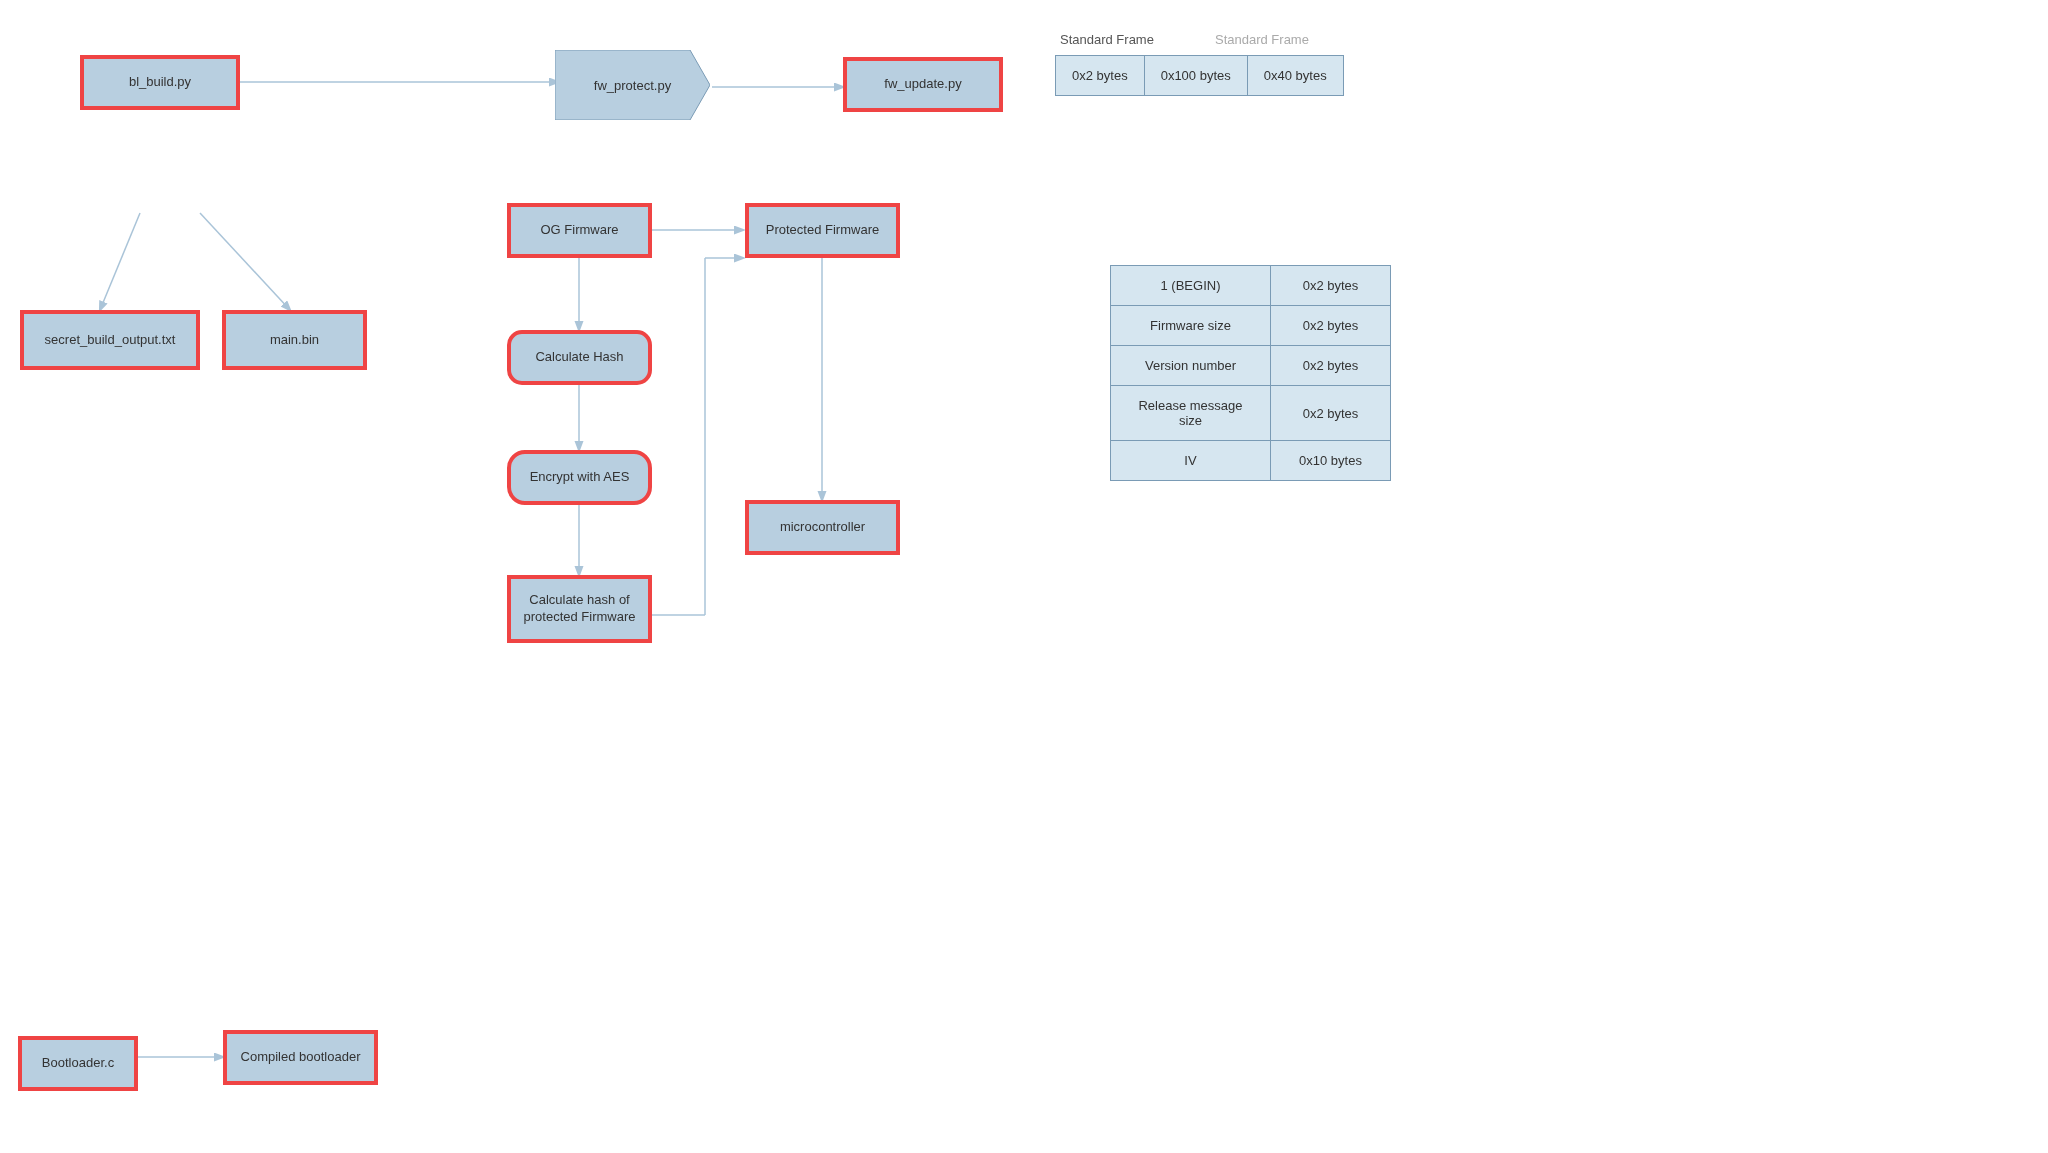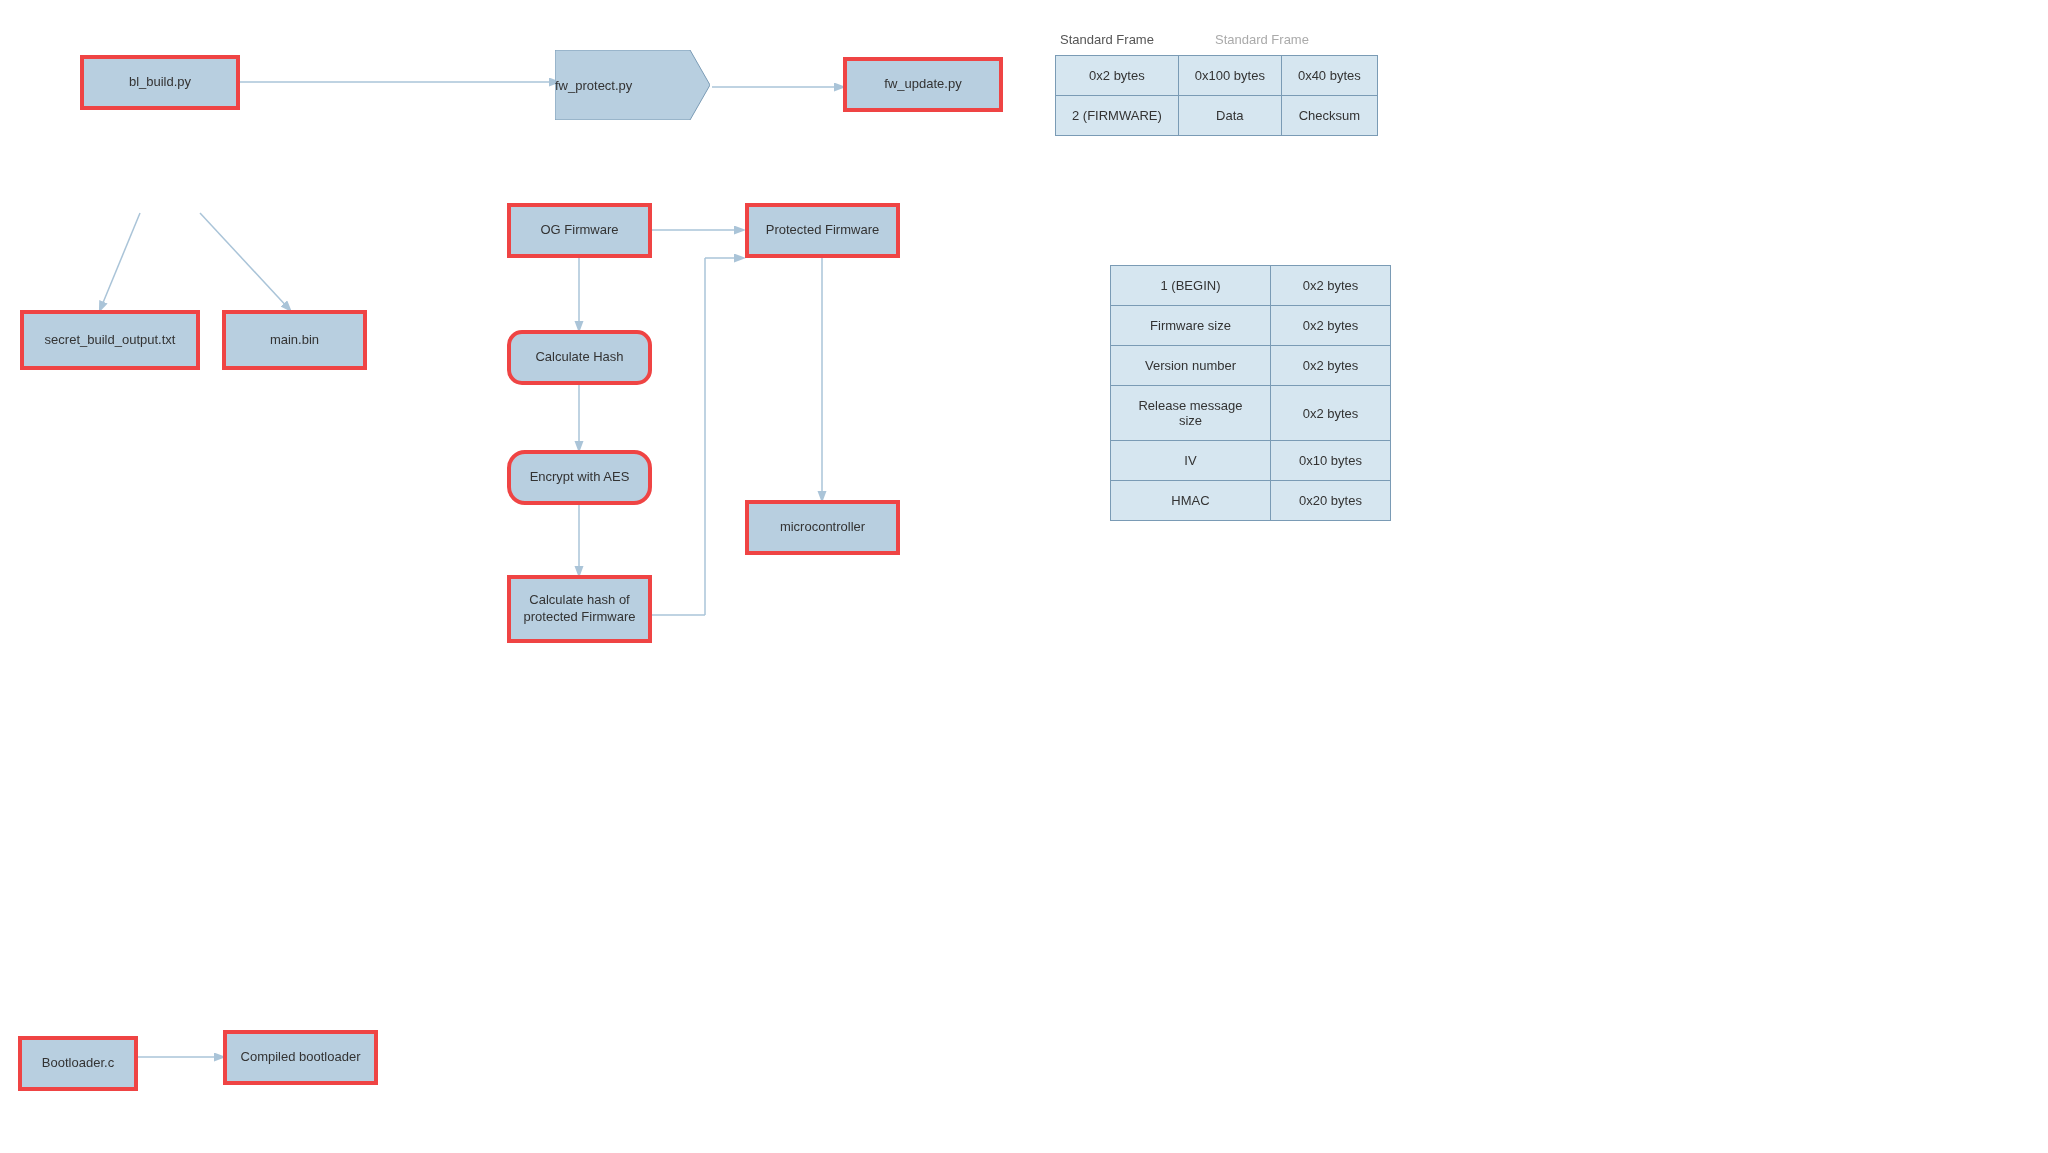--- a/index.html
+++ b/index.html
@@ -26,20 +26,21 @@
       align-items: center;
       justify-content: center;
       text-align: center;
       padding: 8px;
       line-height: 1.3;
     }
     .pentagon {
       position: absolute;
       display: flex;
       align-items: center;
+      justify-content: center;
       text-align: center;
     }
     .pentagon svg {
       position: absolute;
       top: 0; left: 0;
       width: 100%;
       height: 100%;
     }
     .pentagon span {
       position: relative;
@@ -176,25 +177,20 @@
   </div>
 
   <div class="table-container" style="left:1055px;top:55px;">
     <table>
       <tbody>
           <tr>
         <td>0x2 bytes</td>
         <td>0x100 bytes</td>
         <td>0x40 bytes</td>
       </tr>
-      <tr>
-        <td>2 (FIRMWARE)</td>
-        <td>Data</td>
-        <td>Checksum</td>
-      </tr>
     </tbody>
       </table>
   </div>
 
   <div class="table-container" style="left:1110px;top:265px;">
     <table>
       <tbody>
           <tr>
         <td style="width:160px;">1 (BEGIN)</td>
         <td style="width:120px;">0x2 bytes</td>
@@ -208,21 +204,17 @@
         <td>0x2 bytes</td>
       </tr>
       <tr>
         <td>Release message<br>size</td>
         <td>0x2 bytes</td>
       </tr>
       <tr>
         <td>IV</td>
         <td>0x10 bytes</td>
       </tr>
-      <tr>
-        <td>HMAC</td>
-        <td>0x20 bytes</td>
-      </tr>
     </tbody>
       </table>
   </div>
 
 </div>
 
 </body></html>

